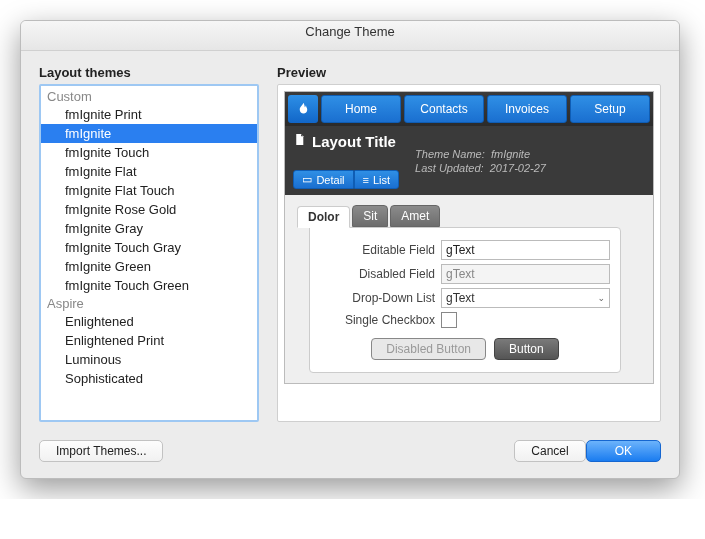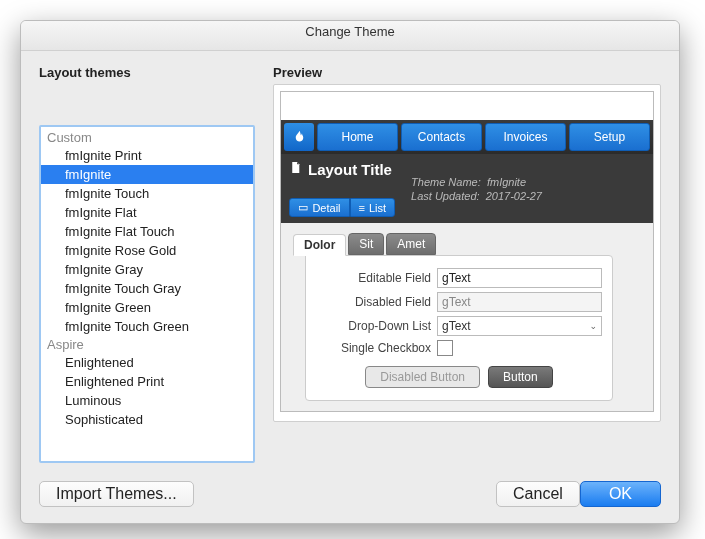--- a/index.html
+++ b/index.html
@@ -27,21 +27,21 @@
     background: linear-gradient(#f6f6f6,#e6e6e6);
     border-bottom: 1px solid #d0d0d0;
     color: #333;
   }
   .body {
     display: flex;
     padding: 14px 18px 8px 18px;
     gap: 18px;
   }
   .col { display: flex; flex-direction: column; }
-  .left { width: 220px; gap: 41px; }
+  .left { width: 220px; }
   .right { flex: 1; }
   .section-label {
     font-weight: bold;
     font-size: 13px;
     margin-bottom: 4px;
     color: #222;
   }
   .theme-list {
     background: #fff;
     border: 2px solid #9ec8f3;
@@ -76,21 +76,20 @@
   .pv-outer {
     border: 1px solid #bbb;
   }
   .pv-nav {
     display: flex;
     align-items: stretch;
     background: linear-gradient(#3b3b3b,#2b2b2b);
     height: 34px;
     padding: 3px;
     gap: 3px;
-    margin-top: 28px;
   }
   .pv-flame {
     width: 30px;
     background: linear-gradient(#2d8fe6,#1166c8);
     border-radius: 3px;
     display: flex;
     align-items: center;
     justify-content: center;
     color: #fff;
     font-size: 16px;
@@ -130,21 +129,21 @@
   .pv-tab:last-child { border-radius: 0 3px 3px 0;}
   .pv-meta {
     font-size: 11px;
     color: #bbb;
     font-style: italic;
     line-height: 14px;
     margin-left: 6px;
   }
   .pv-content {
     background: #efefef;
-    padding: 10px 16px 10px 0;
+    padding: 10px 8px 10px 0;
   }
   .pv-inner-tabs {
     display:flex;
     margin-left: 12px;
   }
   .pv-itab {
     font-size:12px;
     padding: 3px 10px;
     border-radius: 4px 4px 0 0;
     margin-right: 2px;
@@ -197,21 +196,21 @@
   .footer {
     display:flex;
     padding: 10px 18px 16px 18px;
     align-items:center;
   }
   .mac-btn {
     background: linear-gradient(#fdfdfd,#f1f1f1);
     border:1px solid #c2c2c2;
     border-radius: 5px;
     padding: 3px 16px;
-    font-size: 16px;
+    font-size: 12px;
     color:#222;
     cursor:default;
   }
   .mac-btn.primary {
     background: linear-gradient(#6cb3fb,#1a7cf0);
     color:#fff;
     border-color:#1566d0;
     padding: 3px 28px;
   }
   .footer-spacer { flex:1; }

